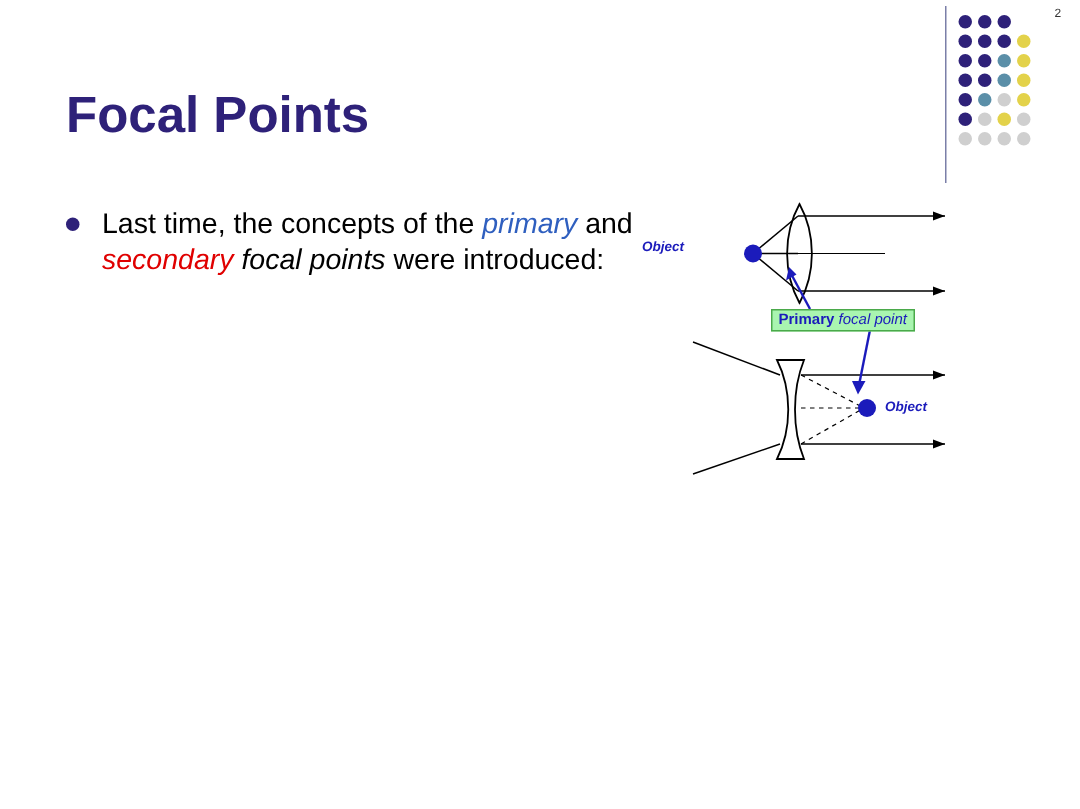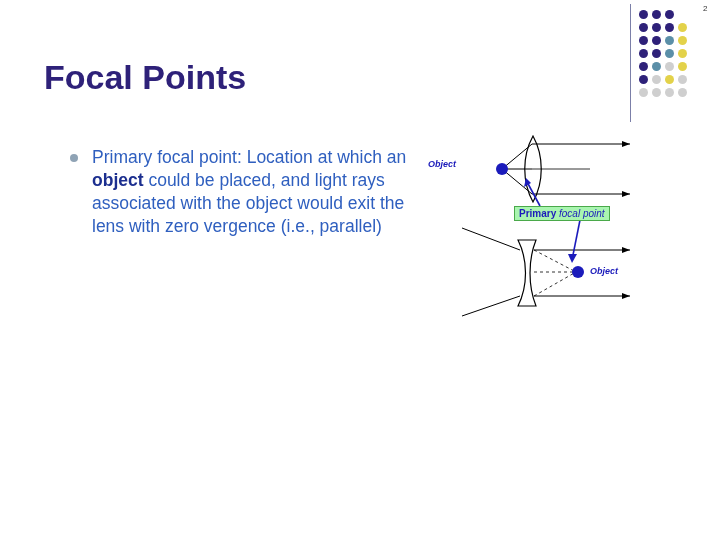--- a/index.html
+++ b/index.html
@@ -173,25 +173,25 @@
       <div class="dot" style="background: rgb(207, 207, 207);"></div>
       <div class="dot" style="background: rgb(207, 207, 207);"></div>
       <div class="dot" style="background: rgb(207, 207, 207);"></div>
     </div>
   <div class="page-number">2</div>
 
   <div class="slide-title">Focal Points</div>
 
   <div class="body">
 
-
-    <div class="bullet2">
+    <div class="bullet1">
       <span class="marker"></span>
-      <span>Primary focal point</span><span>: Location at which an </span><span class="b-dark">object</span><span> could be placed, and light rays associated with the object would exit the lens with zero vergence (i.e., parallel)</span>
+      <span>Last time, the concepts of the </span><span class="i-blue">primary</span><span> and </span><span class="i-red">secondary</span><span class="i-black"> focal points</span><span> were introduced:</span>
     </div>
+
 
   </div>
 
   <div class="figure">
     <svg width="240" height="210" viewBox="0 0 240 210">
 
       <path d="M 93 16 C 104 36, 104 62, 93 82 C 82 62, 82 36, 93 16 Z" fill="none" stroke="#000000" stroke-width="1.2"></path>
 
       <line x1="62" y1="49" x2="92" y2="24" stroke="#000000" stroke-width="1"></line>
       <line x1="62" y1="49" x2="92" y2="74" stroke="#000000" stroke-width="1"></line>

